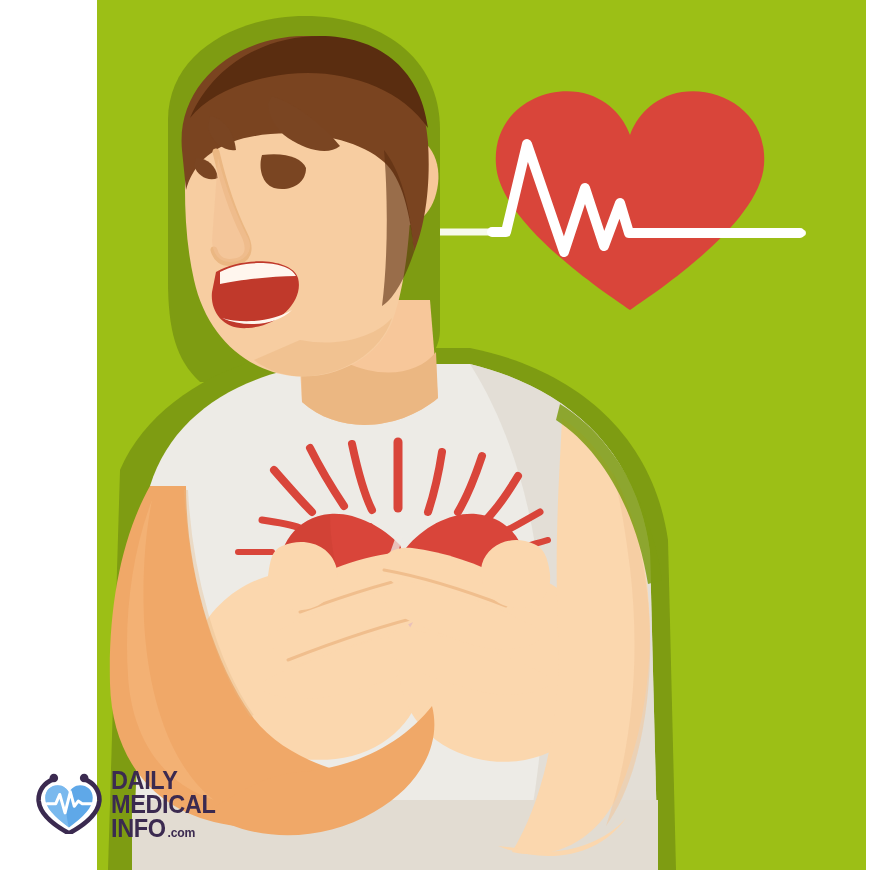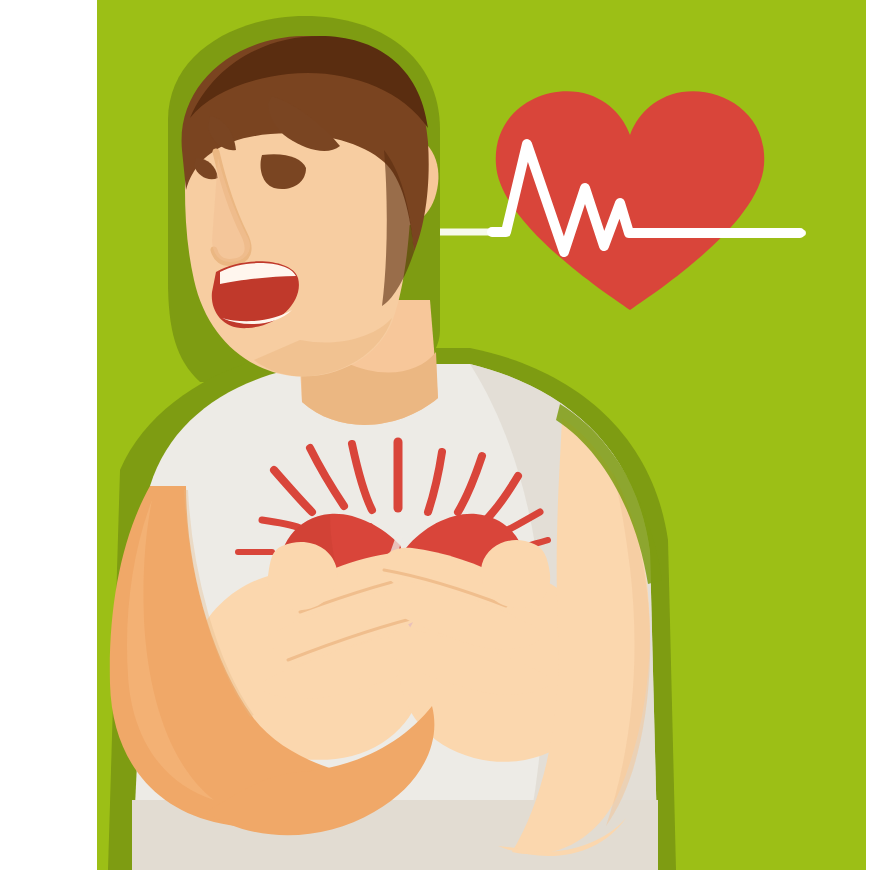--- a/index.html
+++ b/index.html
@@ -259,14 +259,41 @@
       <path d="M498 846 C 548 866 600 856 626 818
                C 600 848 552 858 516 848 Z" fill="#FBD7AE"></path>
       <path d="M560 404 C 612 436 650 500 662 580 L 648 584
                C 636 510 602 450 556 420 Z" fill="#7E9C12" opacity="0.85"></path>
 
       <path d="M186 490 C 190 572 214 662 252 716" stroke="#E6B98A" stroke-width="4" fill="none" opacity="0.35"></path>
 
     </g>
   </svg>
 
+  <div id="logo">
+    <svg id="logo-mark" viewBox="0 0 100 94" xmlns="http://www.w3.org/2000/svg">
+
+      <path d="M50 84 C 28 68 14 54 14 39 C 14 27 23 20 33 20
+               C 41 20 47 25 50 31 C 53 25 59 20 67 20
+               C 77 20 86 27 86 39 C 86 54 72 68 50 84 Z" fill="#5FA8E8"></path>
+      <path d="M50 84 C 28 68 14 54 14 39 C 14 27 23 20 33 20
+               C 41 20 47 25 50 31 C 46 44 44 62 50 84 Z" fill="#8FC6F2" opacity="0.55"></path>
+
+      <path d="M17 48 L 30 48 L 36 34 L 44 62 L 52 30 L 58 52 L 64 44 L 70 48 L 84 48" stroke="#FFFFFF" stroke-width="4.5" fill="none" stroke-linejoin="round" stroke-linecap="round"></path>
+
+      <path d="M27 11 C 12 16 3 29 4 44 C 6 64 24 79 50 93
+               C 76 79 94 64 96 44 C 97 29 88 16 73 11" stroke="#3B2A50" stroke-width="7" fill="none" stroke-linecap="round"></path>
+
+      <circle cx="27" cy="9" r="6.5" fill="#3B2A50"></circle>
+      <circle cx="73" cy="9" r="6.5" fill="#3B2A50"></circle>
+    </svg>
+
+    <div id="logo-text">
+      <div class="logo-line">DAILY</div>
+      <div class="logo-line">MEDICAL</div>
+      <div class="logo-line" id="logo-line-3">
+        <span>INFO</span>
+        <span id="logo-tld">.com</span>
+      </div>
+    </div>
+  </div>
 
 </div>
 
 </body></html>

